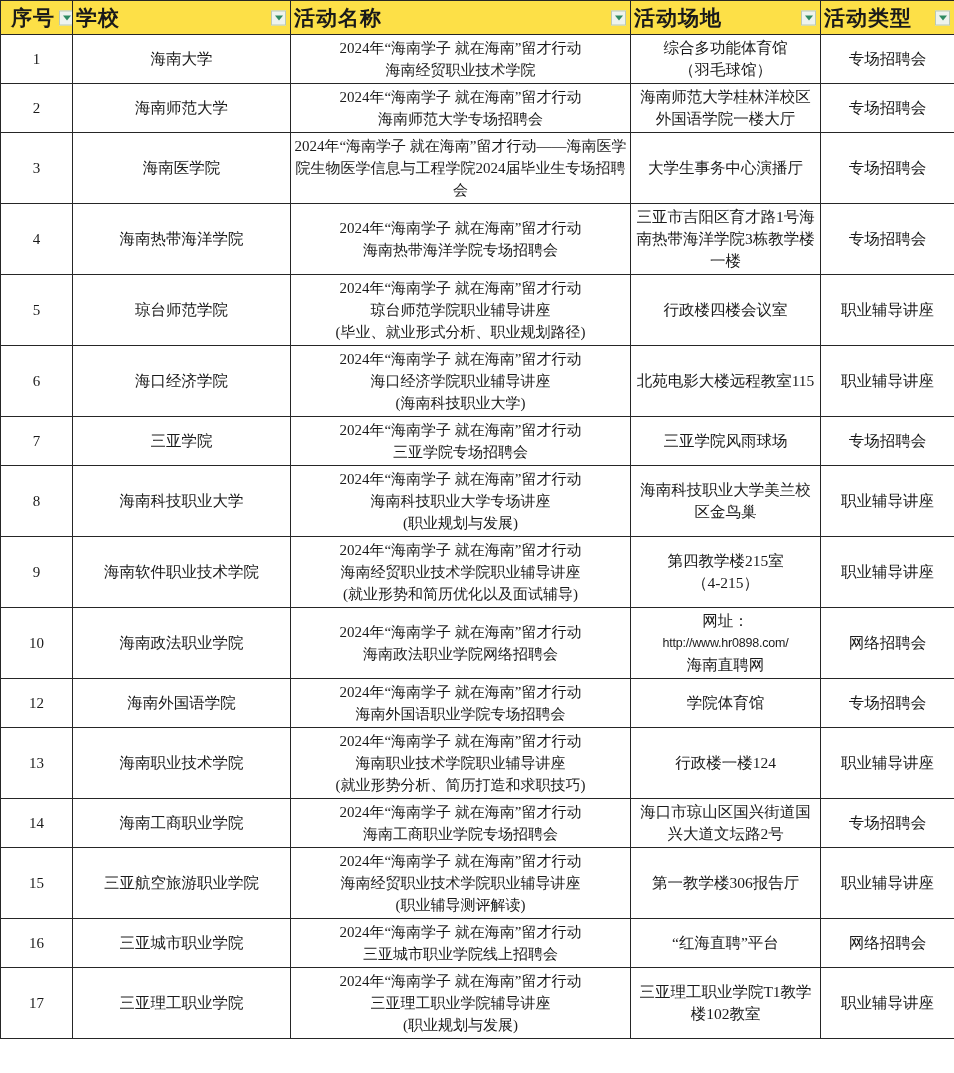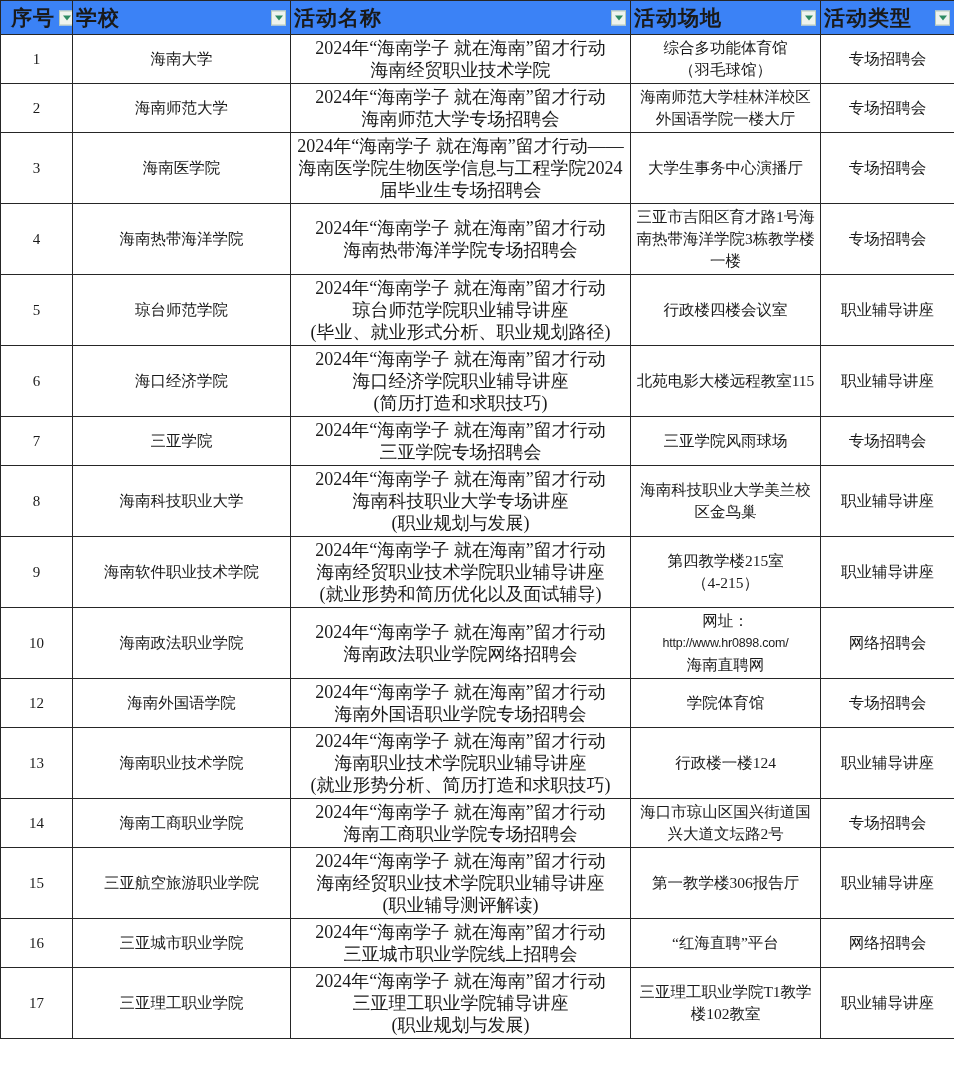--- a/index.html
+++ b/index.html
@@ -38,21 +38,21 @@
     padding: 2px 3px;
     text-align: center;
     vertical-align: middle;
     overflow: hidden;
     word-break: break-all;
   }
 
   
   thead th {
     height: 29px;
-    background: #3b82f6;
+    background: #fde047;
     font-family: "Liberation Sans", "DejaVu Sans", sans-serif;
     font-weight: bold;
     font-size: 21px;
     line-height: 25px;
     padding: 0 2px;
     position: relative;
   }
   .hd-wrap {
     display: flex;
     align-items: center;
@@ -101,21 +101,21 @@
     font-family: "Liberation Serif", "DejaVu Serif", serif;
     font-size: 15px;
   }
   td.school,
   td.venue,
   td.type {
     font-size: 15.5px;
     line-height: 22px;
   }
   td.name {
-    font-size: 18px;
+    font-size: 15px;
     line-height: 22px;
     padding: 3px 4px;
   }
   td .ln { display: block; white-space: nowrap; }
   td.name .ln { white-space: normal; }
   td.venue .ln { white-space: normal; }
 
   .url {
     font-family: Liberation Sans, sans-serif;
     font-size: 12.5px;
@@ -274,21 +274,21 @@
         <tr>
           <td class="seq">
             <span class="ln">6</span>
           </td>
           <td class="school">
             <span class="ln">海口经济学院</span>
           </td>
           <td class="name">
             <span class="ln">2024年“海南学子 就在海南”留才行动</span>
             <span class="ln">海口经济学院职业辅导讲座</span>
-            <span class="ln">(简历打造和求职技巧)</span>
+            <span class="ln">(海南科技职业大学)</span>
           </td>
           <td class="venue">
             <span class="ln">北苑电影大楼远程教室115</span>
           </td>
           <td class="type">
             <span class="ln">职业辅导讲座</span>
           </td>
         </tr>
         <tr>
           <td class="seq">

